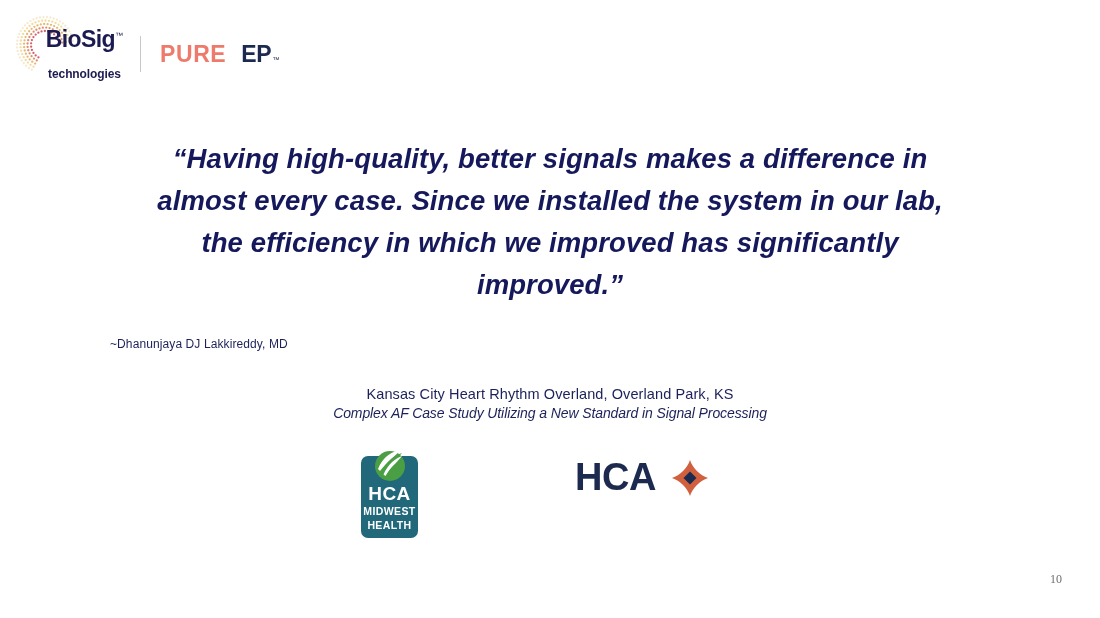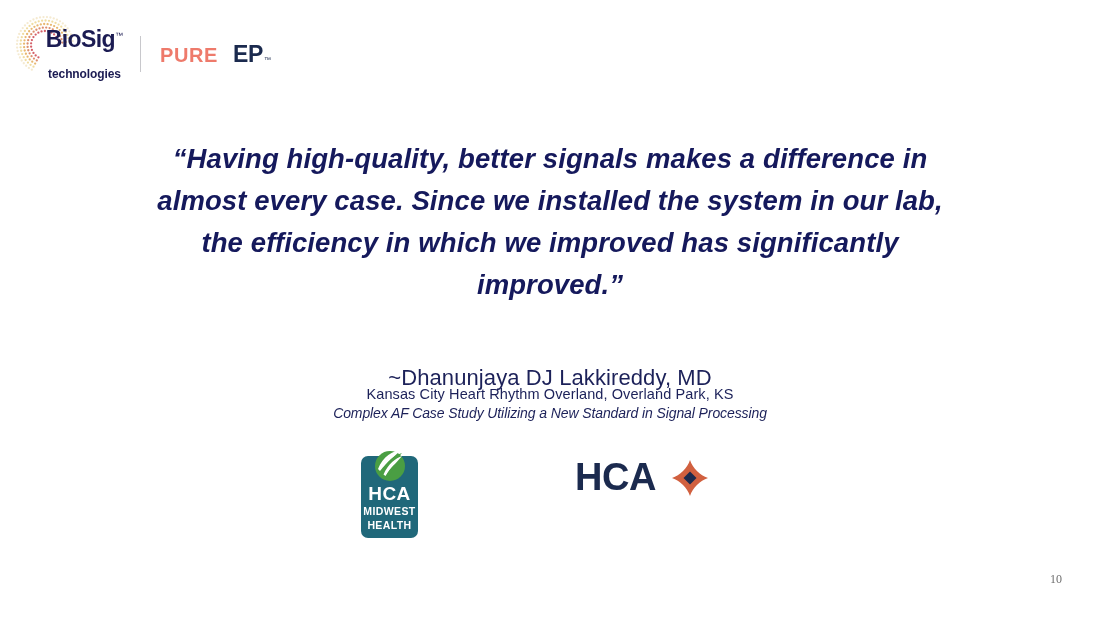--- a/index.html
+++ b/index.html
@@ -90,21 +90,21 @@
     position: absolute;
     left: 150px;
     top: 29px;
     height: 26px;
     display: flex;
     align-items: baseline;
   }
   .pureep-pure {
     font-family: "Liberation Sans", sans-serif;
     font-weight: bold;
-    font-size: 20px;
+    font-size: 23px;
     letter-spacing: 0.6px;
     color: #ee7a6b;
     line-height: 1;
   }
   .pureep-ep {
     font-family: "Liberation Sans", sans-serif;
     font-weight: bold;
     font-size: 23px;
     letter-spacing: -0.3px;
     color: #1b2a4e;
@@ -137,26 +137,25 @@
     letter-spacing: 0.1px;
     white-space: nowrap;
   }
 
   
   .attrib-name {
     position: absolute;
     left: 110px;
     top: 337px;
     width: 880px;
-    text-align: center;
-    font-family: "Liberation Sans", sans-serif;
-    font-size: 22px;
+    text-align: left;
+    font-family: "Liberation Sans", sans-serif;
+    font-size: 12px;
     color: #1c2159;
     letter-spacing: 0.1px;
-    margin-top: 28px;
   }
   .affil-block {
     position: absolute;
     left: 110px;
     top: 385px;
     width: 880px;
     text-align: center;
   }
   .affil-line1 {
     font-family: "Liberation Sans", sans-serif;

